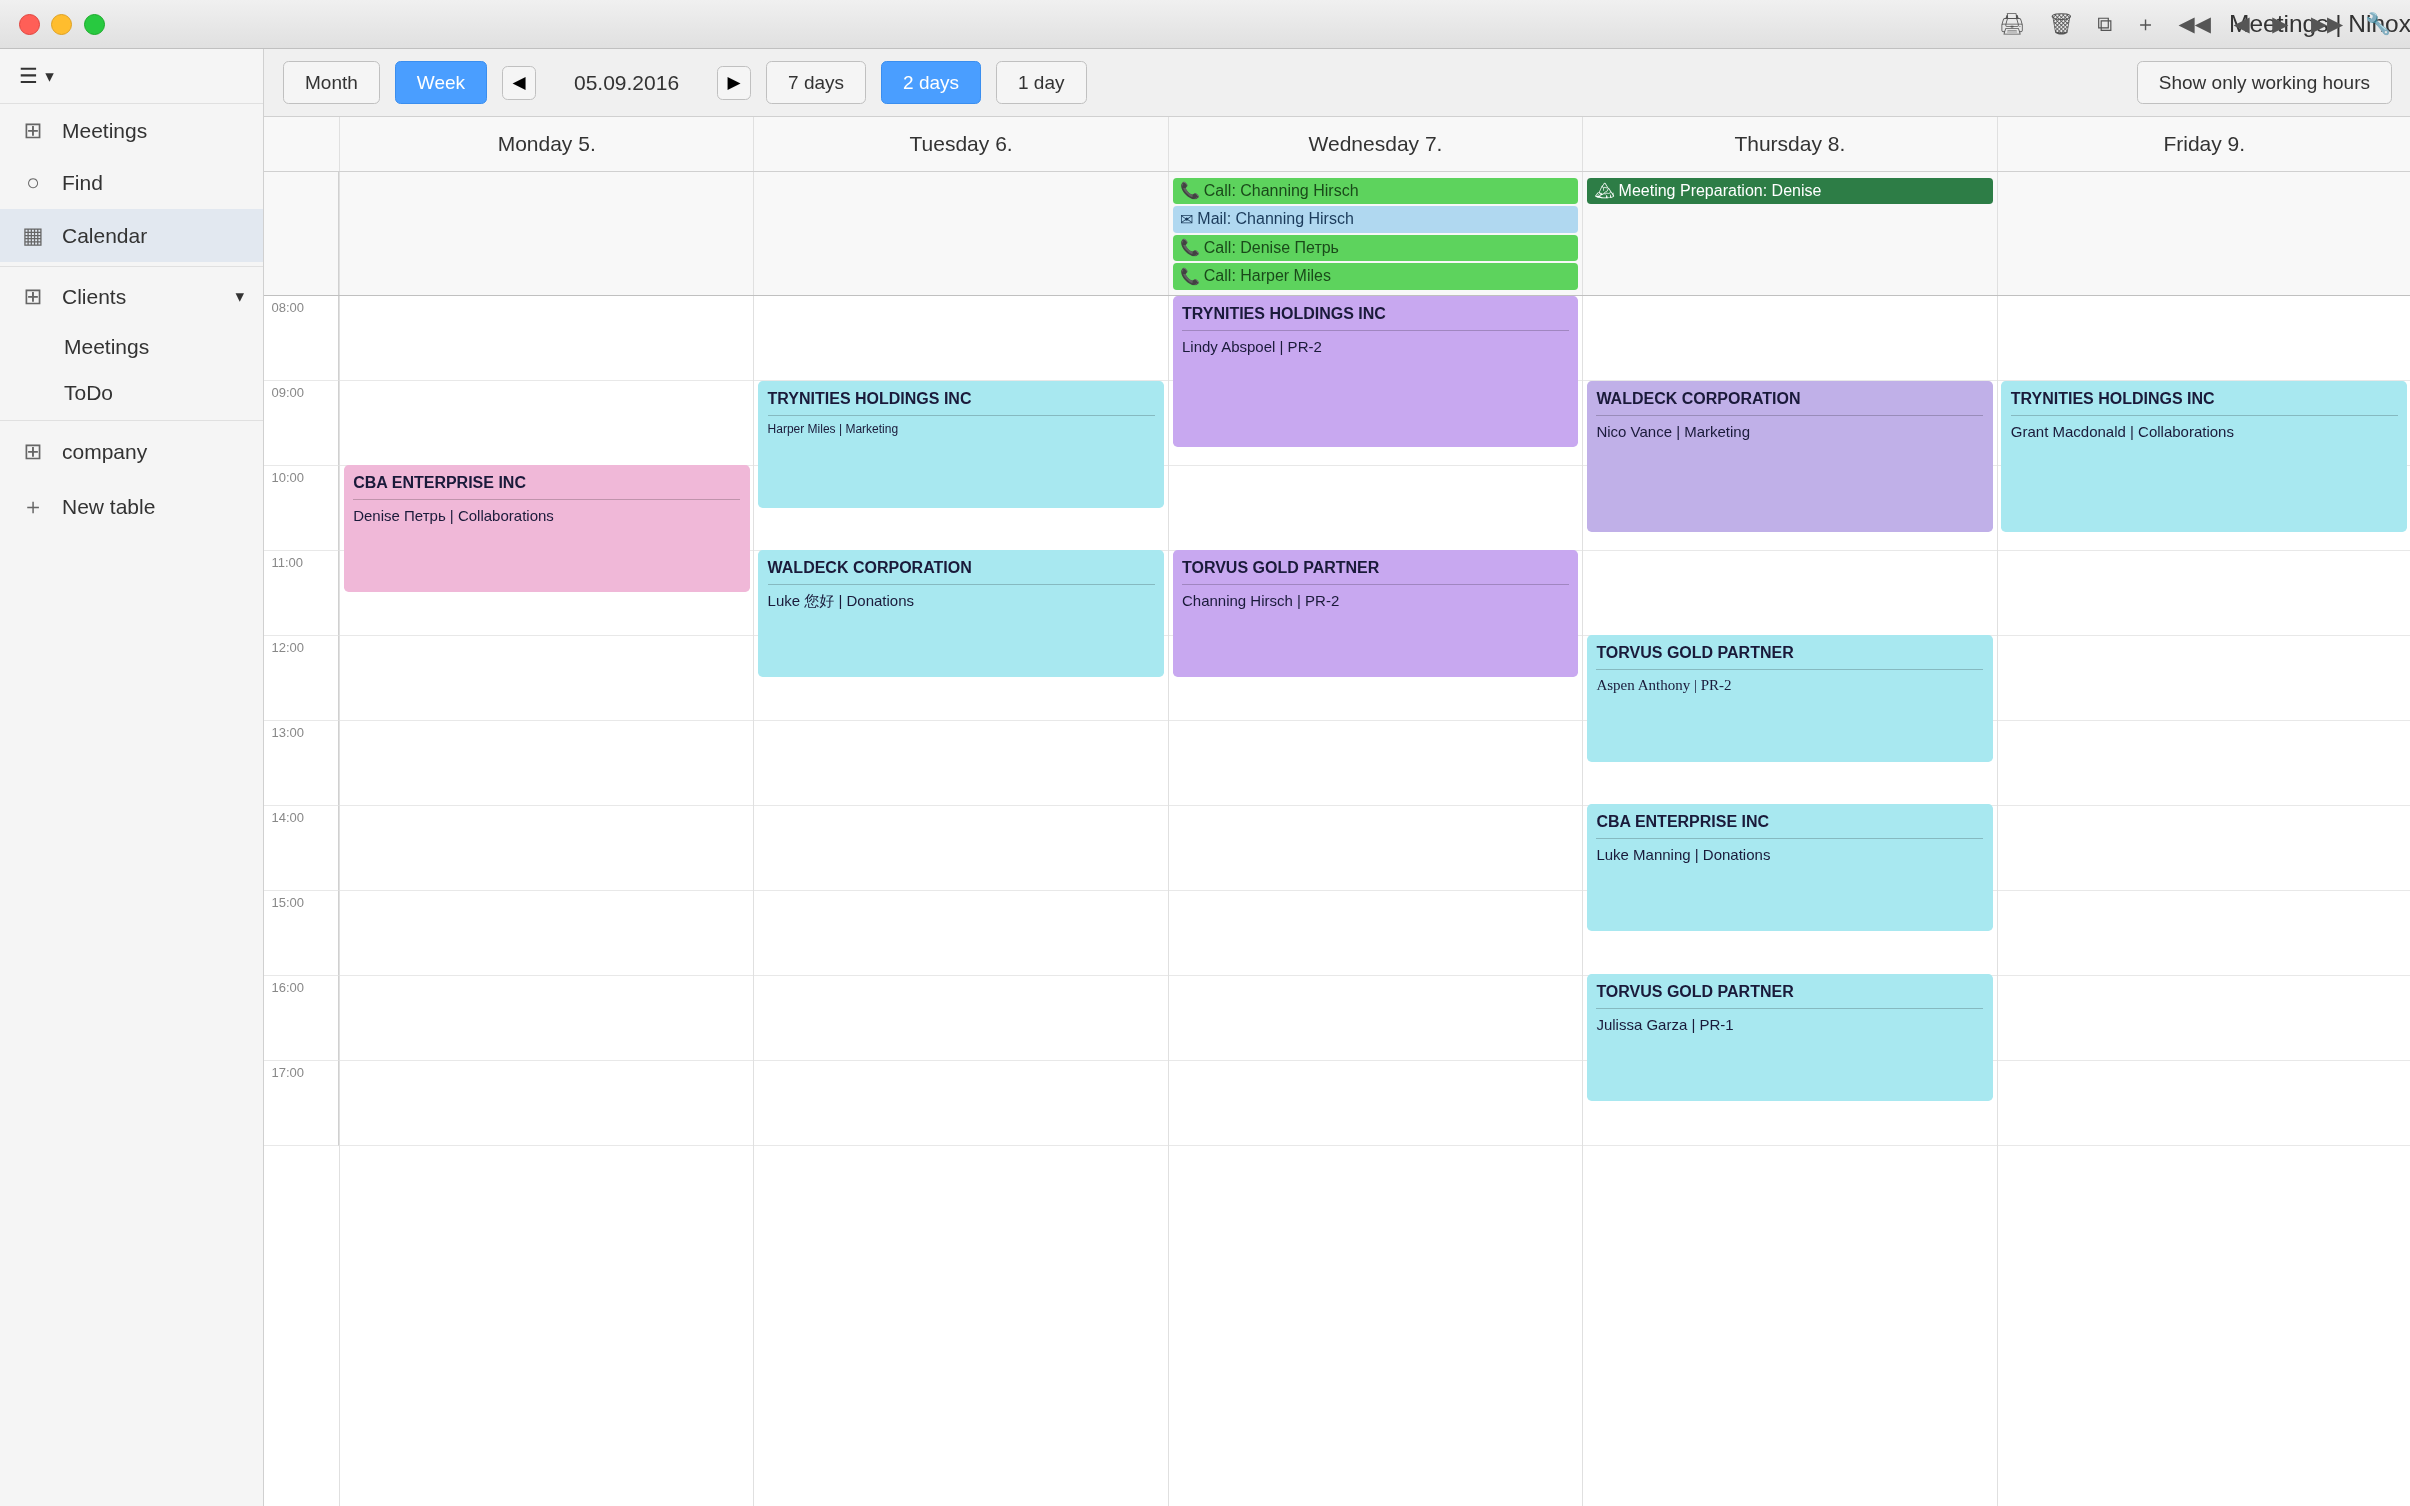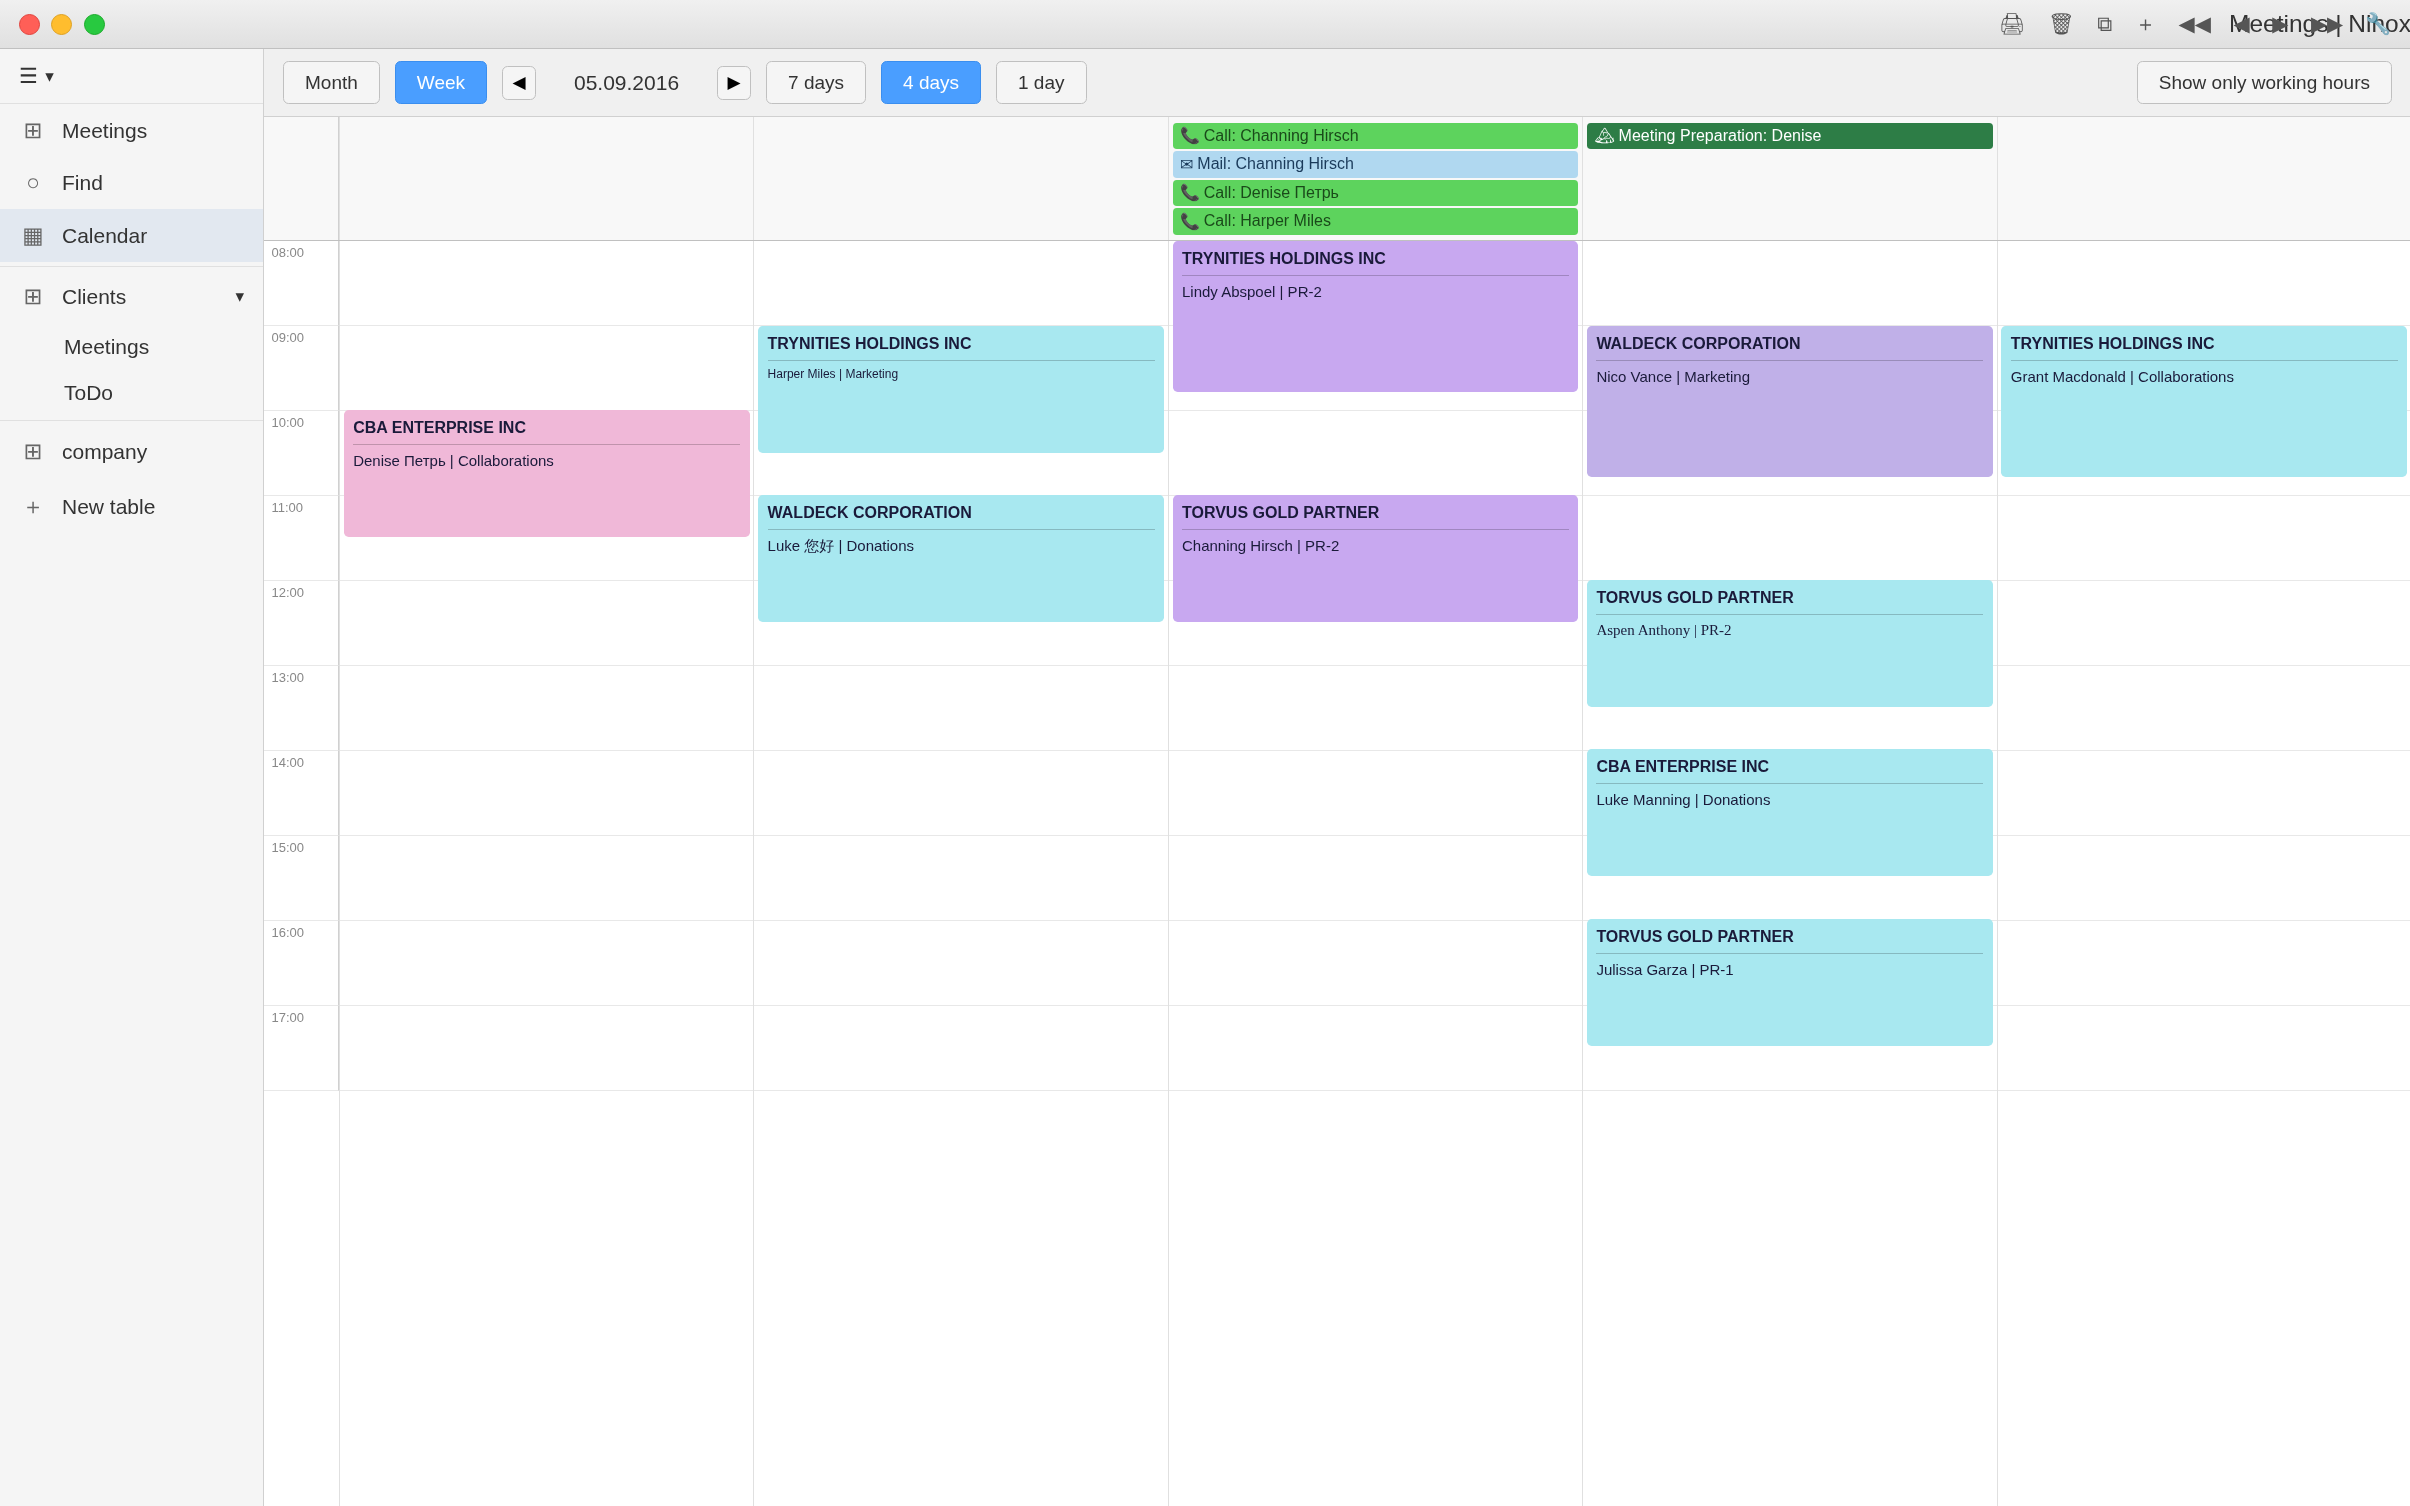--- a/index.html
+++ b/index.html
@@ -271,27 +271,35 @@
 
   <div class="main">
 
     <div class="cal-toolbar">
       <button class="cal-btn">Month</button>
       <button class="cal-btn active">Week</button>
       <div class="cal-nav-btn">◀</div>
       <span class="cal-date">05.09.2016</span>
       <div class="cal-nav-btn">▶</div>
       <button class="cal-btn">7 days</button>
-      <button class="cal-btn active">4 days</button>
+      <button class="cal-btn active">2 days</button>
       <button class="cal-btn">1 day</button>
       <button class="cal-show-working">Show only working hours</button>
     </div>
 
     <div class="cal-grid">
 
+      <div class="cal-header">
+        <div class="cal-header-cell"></div>
+        <div class="cal-header-cell">Monday 5.</div>
+        <div class="cal-header-cell">Tuesday 6.</div>
+        <div class="cal-header-cell">Wednesday 7.</div>
+        <div class="cal-header-cell">Thursday 8.</div>
+        <div class="cal-header-cell">Friday 9.</div>
+      </div>
 
       <div class="cal-allday">
         <div class="cal-allday-time"></div>
         <div class="cal-allday-col"></div>
         <div class="cal-allday-col"></div>
         <div class="cal-allday-col">
           <div class="top-event green">
             <span>📞</span>
             <span>Call: Channing Hirsch</span>
           </div>

